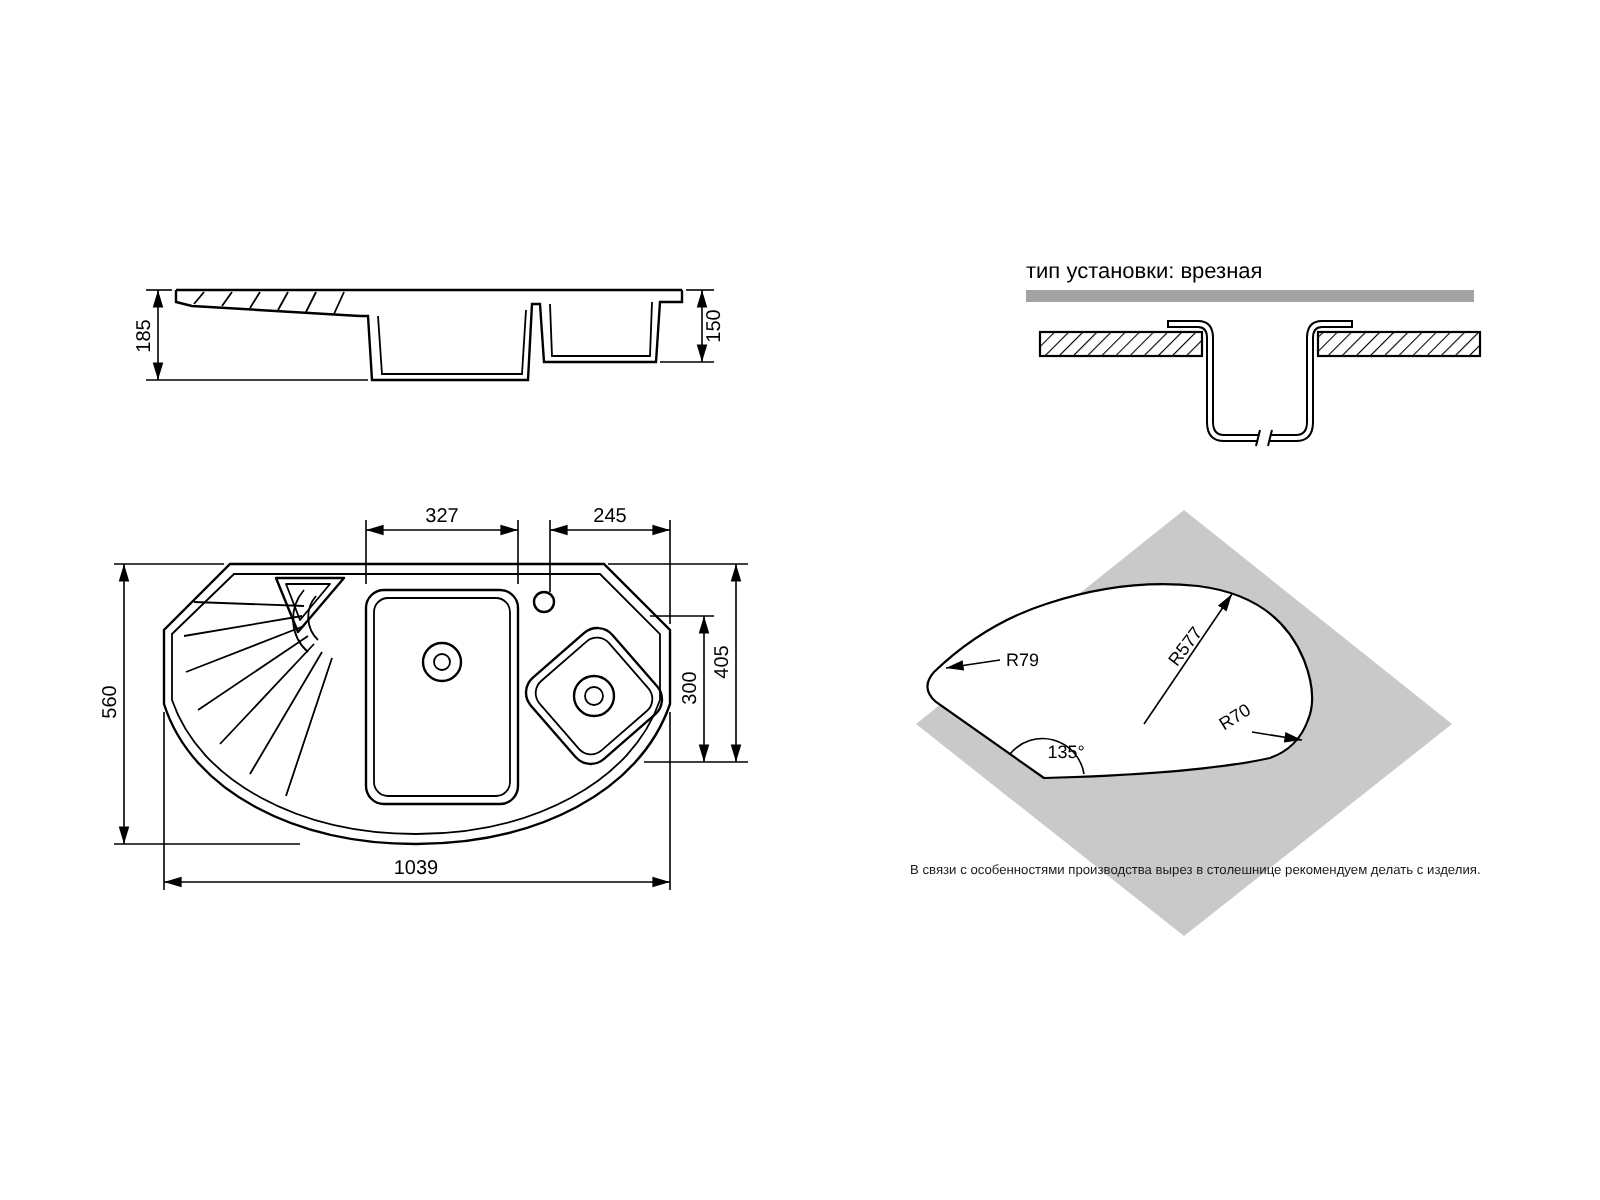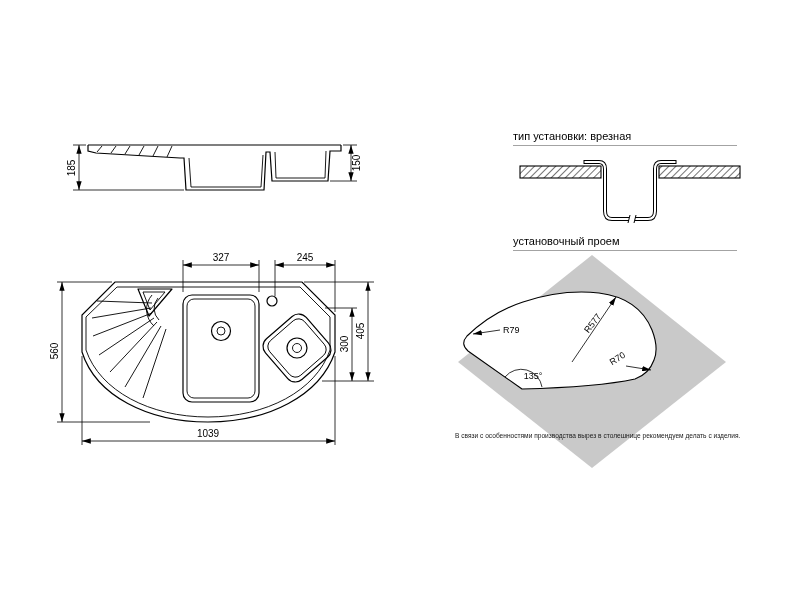--- a/index.html
+++ b/index.html
@@ -1,17 +1,17 @@
 <!DOCTYPE html>
 <html><head>
 <meta charset="utf-8">
 <style>
   html,body{margin:0;padding:0;background:#fff;}
   #canvas{position:relative;width:800px;height:600px;background:#ffffff;overflow:hidden;font-family:"Liberation Sans",sans-serif;}
-  .hdr{position:absolute;font-size:11px;color:#000;border-bottom:1px solid #a3a3a3;padding-bottom:3px;width:224px;z-index:3;}
+  .hdr{position:absolute;font-size:11px;color:#000;border-bottom:6px solid #a3a3a3;padding-bottom:3px;width:224px;z-index:3;}
   #note{position:absolute;font-size:6.6px;color:#1a1a1a;white-space:nowrap;z-index:3;}
   svg{position:absolute;left:0;top:0;z-index:1;}
   svg text{font-family:"Liberation Sans",sans-serif;fill:#000;stroke:none;}
   .dimtxt{font-size:10px;}
   .anntxt{font-size:9px;}
 </style>
 </head>
 <body>
 
 <div id="canvas">
@@ -136,15 +136,14 @@
         <line x1="626" y1="366" x2="651" y2="370" marker-end="url(#arr)"></line>
       </g>
       <text class="anntxt" x="503" y="333" text-anchor="start">R79</text>
       <text class="anntxt" x="595" y="325" text-anchor="middle" transform="rotate(-53 595 325)">R577</text>
       <text class="anntxt" x="619" y="361" text-anchor="middle" transform="rotate(-32 619 361)">R70</text>
       <text class="anntxt" x="533" y="379" text-anchor="middle">135°</text>
     </g>
   </svg>
 
   <div class="hdr" style="left:513px;top:130px;">тип установки: врезная</div>
-  <div class="hdr" style="left:513px;top:235px;">установочный проем</div>
   <div id="note" style="left:455px;top:432px;">В связи с особенностями производства вырез в столешнице рекомендуем делать с изделия.</div>
 </div>
 
 </body></html>

